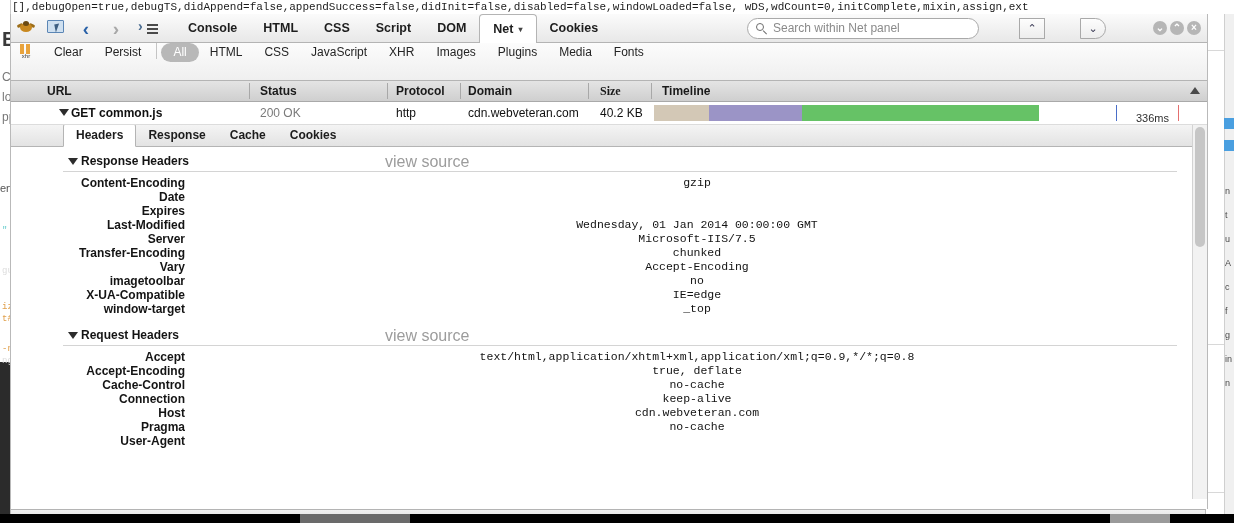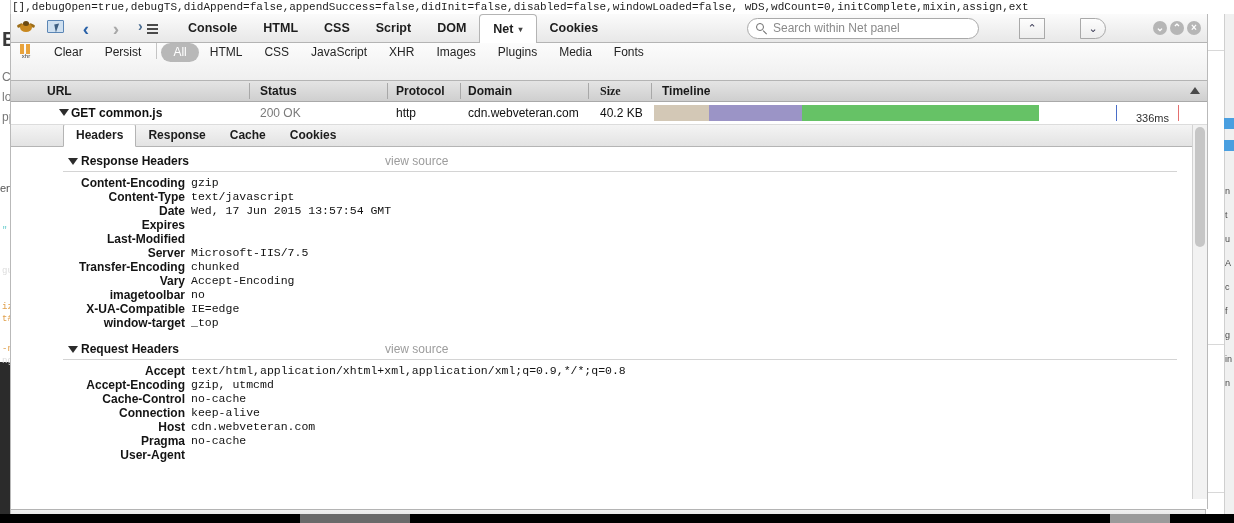--- a/index.html
+++ b/index.html
@@ -206,32 +206,32 @@
   .sec-head {
     position: relative; height: 18px; margin-right: 30px;
     border-bottom: 1px solid #d4d4d4; margin-bottom: 4px;
   }
   .sec-twisty { position:absolute; left:5px; top:5px; width:0;height:0;
                 border-left:5px solid transparent;border-right:5px solid transparent;
                 border-top:7px solid #2c2c2c;}
   .sec-title { position:absolute; left:18px; top:0; height:17px; line-height:17px;
                font-size:12px; font-weight:bold; color:#141414;}
   .sec-view { position:absolute; left:322px; top:0; height:17px; line-height:17px;
-              font-size:12px; color:#9c9c9c; }
+              font-size:16px; color:#9c9c9c; }
 
   .hdr-row { position: relative; height: 14px; }
   .hdr-name {
     position: absolute; left: 0; width: 122px; text-align: right;
     font-size: 12px; font-weight: bold; color: #141414;
     height: 14px; line-height: 14px; white-space: nowrap;
   }
   .hdr-val {
     position: absolute; left: 128px; right: 4px;
     font-family: "Liberation Mono", monospace; font-size: 11.5px; color: #121212;
-    height: 14px; line-height: 14px; white-space: pre;
+    height: 14px; line-height: 14px; white-space: pre; text-align: center;
   }
   .hdr-val.wrap { white-space: normal; height: auto; line-height: 14px; }
 
   
   .fb-scroll {
     position: absolute; right: 0; top: 77px; width: 14px; bottom: 14px;
     background: #f2f2f2; border-left: 1px solid #d3d3d3;
   }
   .fb-scroll .thumb { position:absolute; left:2px; top:2px; width:10px; height:120px;
                       background:#c6c6c6; border-radius:5px; }
@@ -420,32 +420,28 @@
           <span class="sec-twisty"></span>
           <span class="sec-title">Response Headers</span>
           <span class="sec-view">view source</span>
         </div>
         <div>
           <div class="hdr-row">
               <span class="hdr-name">Content-Encoding</span>
               <span class="hdr-val">gzip</span>
             </div>
           <div class="hdr-row">
-              <span class="hdr-name">Content-Type</span>
-              <span class="hdr-val">text/javascript</span>
-            </div>
-          <div class="hdr-row">
               <span class="hdr-name">Date</span>
-              <span class="hdr-val">Wed, 17 Jun 2015 13:57:54 GMT</span>
             </div>
           <div class="hdr-row">
               <span class="hdr-name">Expires</span>
             </div>
           <div class="hdr-row">
               <span class="hdr-name">Last-Modified</span>
+              <span class="hdr-val">Wednesday, 01 Jan 2014 00:00:00 GMT</span>
             </div>
           <div class="hdr-row">
               <span class="hdr-name">Server</span>
               <span class="hdr-val">Microsoft-IIS/7.5</span>
             </div>
           <div class="hdr-row">
               <span class="hdr-name">Transfer-Encoding</span>
               <span class="hdr-val">chunked</span>
             </div>
           <div class="hdr-row">
@@ -471,21 +467,21 @@
           <span class="sec-title">Request Headers</span>
           <span class="sec-view">view source</span>
         </div>
         <div>
           <div class="hdr-row">
               <span class="hdr-name">Accept</span>
               <span class="hdr-val">text/html,application/xhtml+xml,application/xml;q=0.9,*/*;q=0.8</span>
             </div>
           <div class="hdr-row">
               <span class="hdr-name">Accept-Encoding</span>
-              <span class="hdr-val">gzip, utmcmd</span>
+              <span class="hdr-val">true, deflate</span>
             </div>
           <div class="hdr-row">
               <span class="hdr-name">Cache-Control</span>
               <span class="hdr-val">no-cache</span>
             </div>
           <div class="hdr-row">
               <span class="hdr-name">Connection</span>
               <span class="hdr-val">keep-alive</span>
             </div>
           <div class="hdr-row">

